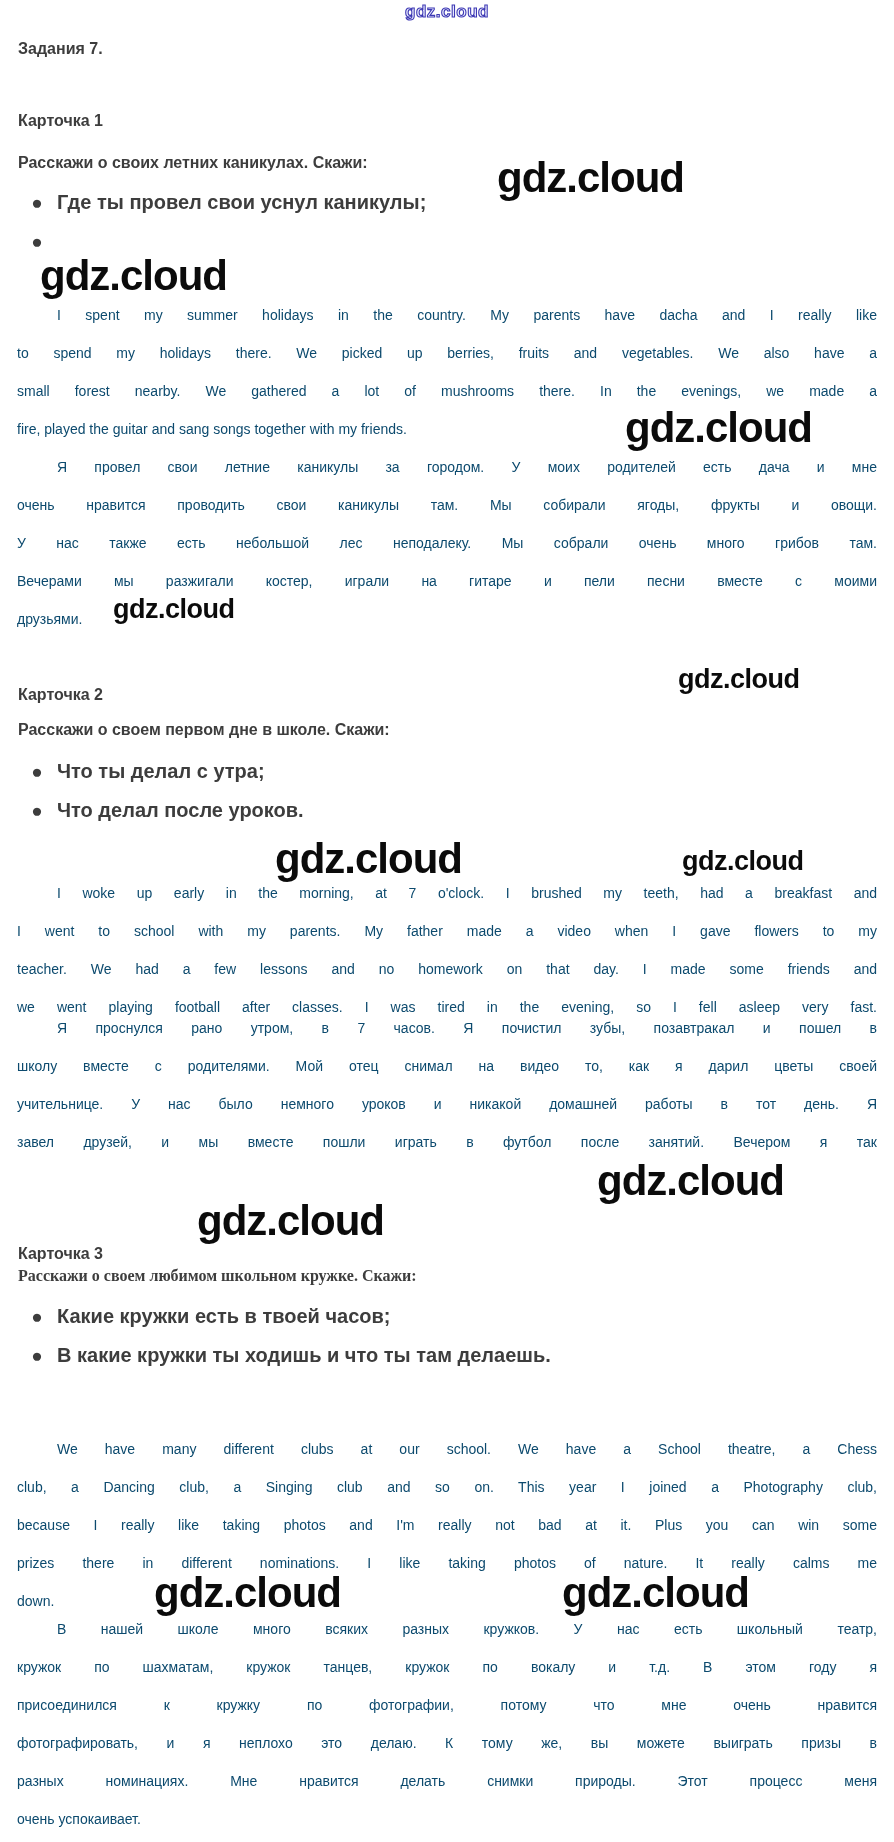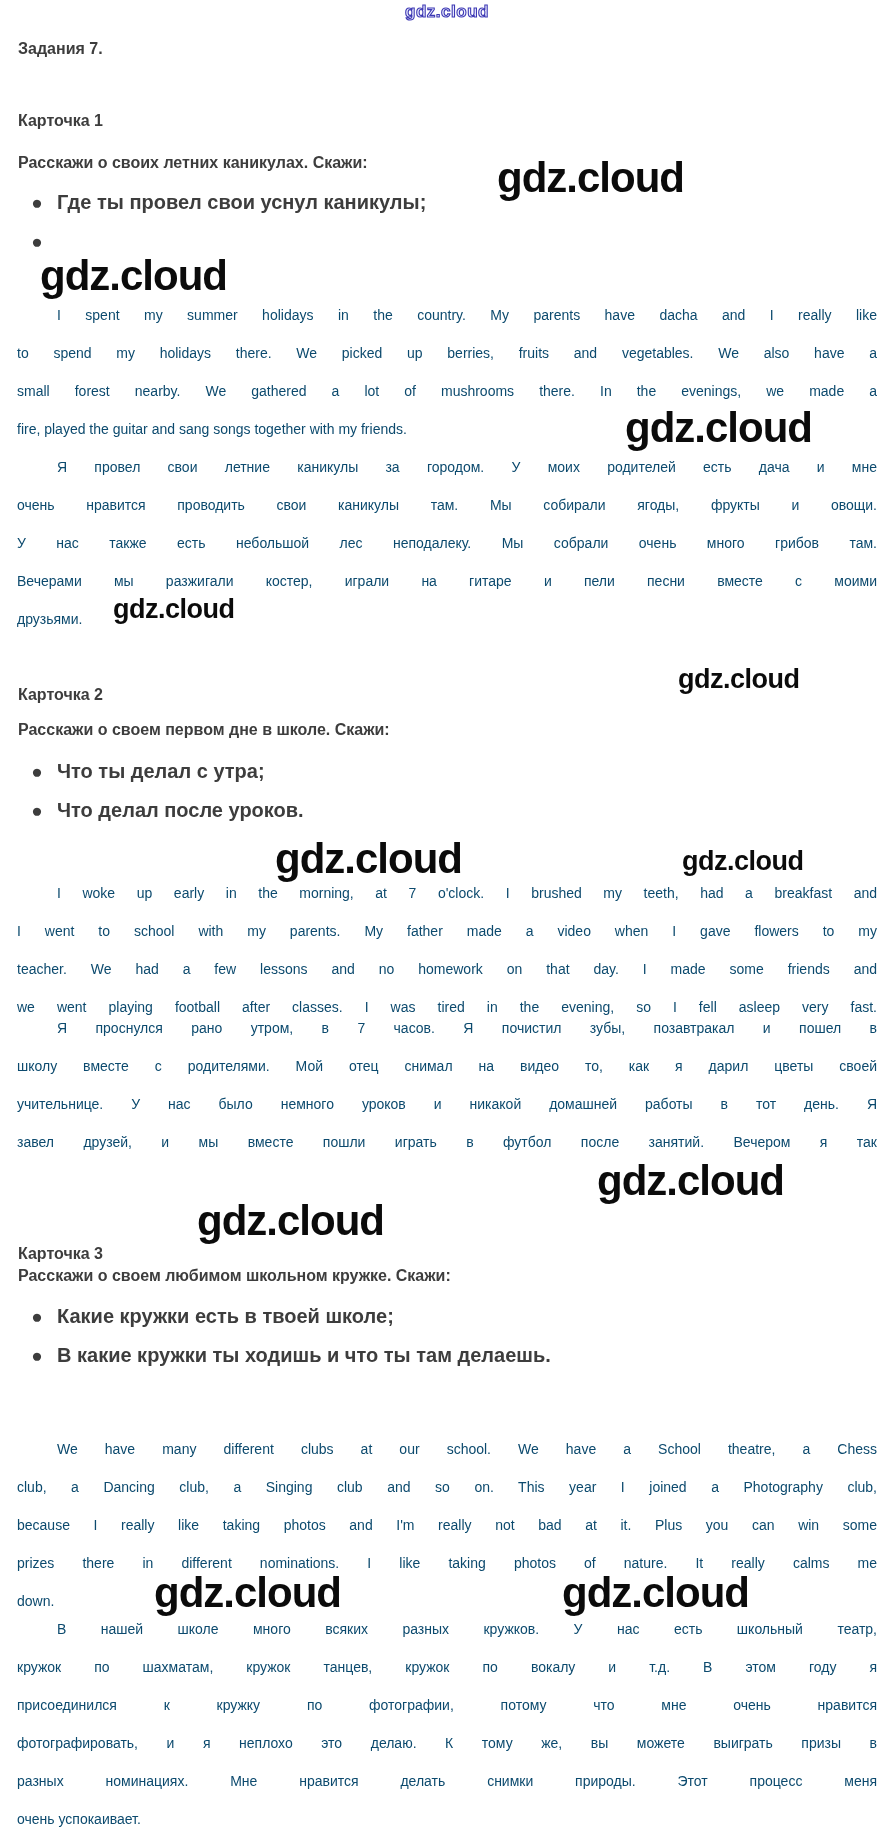--- a/index.html
+++ b/index.html
@@ -85,25 +85,25 @@
 </div>
 
 <div class="abs para" style="top:1009px;">
   <div class="jline first">Я проснулся рано утром, в 7 часов. Я почистил зубы, позавтракал и пошел в</div>
   <div class="jline">школу вместе с родителями. Мой отец снимал на видео то, как я дарил цветы своей</div>
   <div class="jline">учительнице. У нас было немного уроков и никакой домашней работы в тот день. Я</div>
   <div class="jline">завел друзей, и мы вместе пошли играть в футбол после занятий. Вечером я так</div>
 </div>
 
 <div class="abs h" style="left:18px;top:1228px;margin-top:17px;">Карточка 3</div>
-<div class="abs h" style="left:18px;top:1267px;">Расскажи о своем любимом школьном кружке. Скажи:</div>
+<div class="abs h" style="left:18px;top:1267px;font-family:Liberation Serif, serif;">Расскажи о своем любимом школьном кружке. Скажи:</div>
 
 <div class="abs bullet" style="left:17px;top:1305px;">
   <span class="dot">●</span>
-  <span>Какие кружки есть в твоей школе;</span>
+  <span>Какие кружки есть в твоей часов;</span>
 </div>
 <div class="abs bullet" style="left:17px;top:1344px;">
   <span class="dot">●</span>
   <span>В какие кружки ты ходишь и что ты там делаешь.</span>
 </div>
 
 <div class="abs para" style="top:1430px;">
   <div class="jline first">We have many different clubs at our school. We have a School theatre, a Chess</div>
   <div class="jline">club, a Dancing club, a Singing club and so on. This year I joined a Photography club,</div>
   <div class="jline">because I really like taking photos and I'm really not bad at it. Plus you can win some</div>

